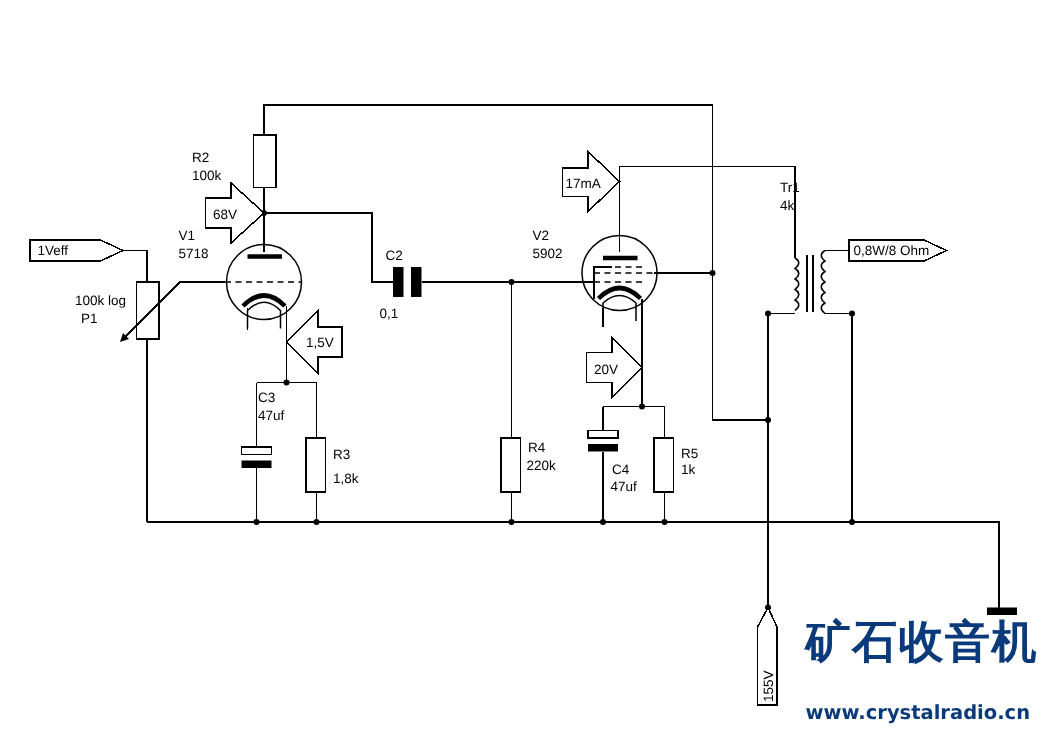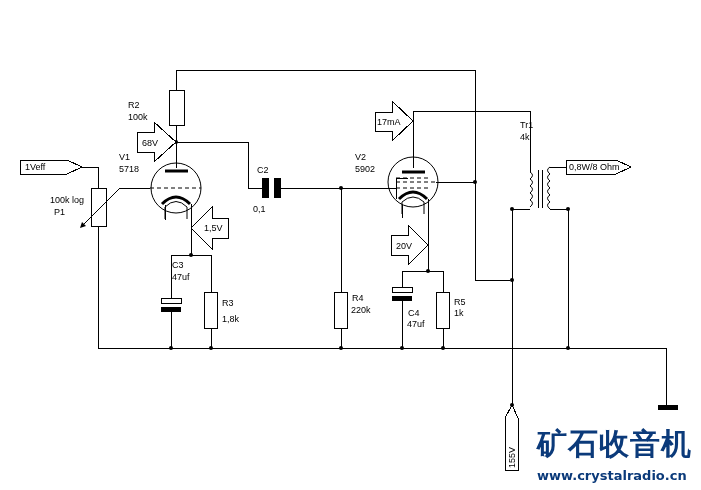--- a/index.html
+++ b/index.html
@@ -6,21 +6,21 @@
   body { width:701px; height:490px; overflow:hidden; position:relative; }
   svg { position:absolute; left:0; top:0; }
   .w { stroke:#000; stroke-width:1; fill:none; shape-rendering:crispEdges; }
   .box { stroke:#000; stroke-width:1; fill:#fff; shape-rendering:crispEdges; }
   .dot { fill:#000; }
   .lbl { font-family:"Liberation Sans", sans-serif; font-size:9px; fill:#000; }
   .tube { stroke:#000; stroke-width:1; fill:none; }
   .thick { stroke:#000; stroke-width:3; fill:none; }
   .dash { stroke:#000; stroke-width:1; stroke-dasharray:4 3; fill:none; }
   .plate { fill:#000; }
-  .logo-cn { position:absolute; left:537px; top:424px; font-family:Liberation Mono, monospace; font-weight:bold; font-size:30px; color:#0b3a7a; letter-spacing:1px; white-space:nowrap; }
+  .logo-cn { position:absolute; left:537px; top:408px; font-family:Liberation Mono, monospace; font-weight:bold; font-size:30px; color:#0b3a7a; letter-spacing:1px; white-space:nowrap; }
   .logo-url { position:absolute; left:537px; top:468px; font-family:"DejaVu Sans", sans-serif; font-weight:bold; font-size:13px; color:#0b3a7a; white-space:nowrap; }
 </style>
 </head>
 <body>
 
 <svg width="701" height="490" viewBox="0 0 701 490">
 
   <g>
 
     <polyline class="w" points="176,90 176,70 475,70 475,280 510,280"></polyline>

